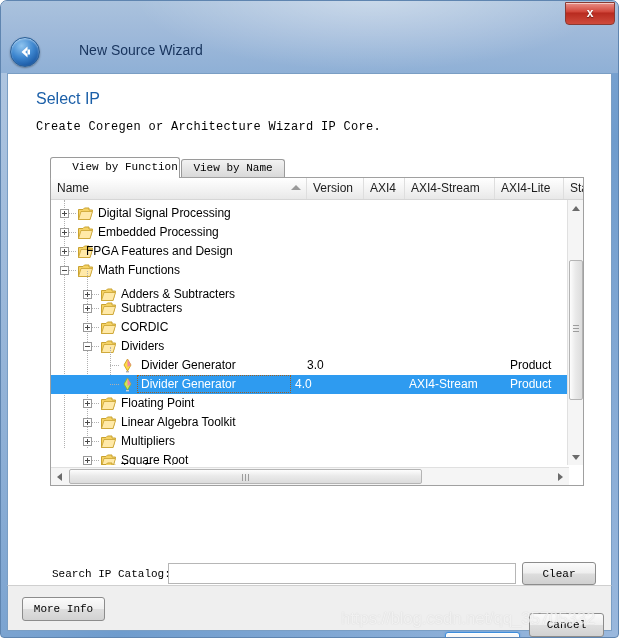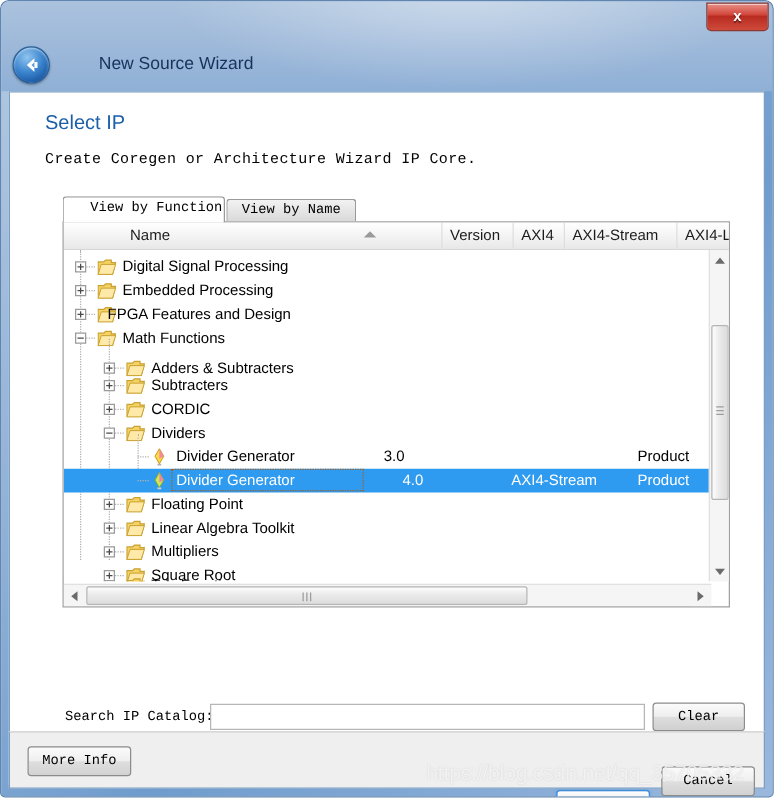--- a/index.html
+++ b/index.html
@@ -169,21 +169,20 @@
     height: 21px;
     line-height: 21px;
     font-size: 12px;
     color: #1c1c1c;
     border-right: 1px solid #dedede;
     box-sizing: border-box;
     padding-left: 6px;
     white-space: nowrap;
     overflow: hidden;
     cursor: default;
-    margin-left: 47px;
   }
   #sort-arrow {
     position: absolute;
     left: 240px; top: 7px;
     width: 0; height: 0;
     border-left: 5px solid transparent;
     border-right: 5px solid transparent;
     border-bottom: 5px solid #9a9a9a;
   }
   #tree-body {
@@ -560,21 +559,21 @@
 
         <div class="tree-row selected" style="top:175px;">
           <div class="guide-h" style="left:59px; top:9px; width:9px;"></div>
           <svg class="ipicon" style="left:70px;" viewBox="0 0 13 15">
             <path d="M6.5 1 L10 7 L6.5 13 L3 7 Z" fill="#cfe85a" stroke="#8fae20" stroke-width="0.8"></path>
             <path d="M6.5 1 L10 7 L6.5 9 Z" fill="#f07ab0" opacity="0.9"></path>
             <path d="M5 13 L8 13 L8 14.4 L5 14.4 Z" fill="#d0d0d0"></path>
           </svg>
           <div class="focusbox" style="left:86px;width:154px;"></div>
           <div class="cell label" style="left:90px;">Divider Generator</div>
-          <div class="cell" style="left:271px;width:55px;">4.0</div>
+          <div class="cell" style="left:244px;width:55px;">4.0</div>
           <div class="cell" style="left:358px;width:88px;">AXI4-Stream</div>
           <div class="cell" style="left:459px;width:59px;">Product</div>
         </div>
 
         <div class="tree-row" style="top:194px;">
           <div class="twisty plus" style="left:32px;"></div>
           <div class="guide-h" style="left:41px; top:9px; width:7px;"></div>
           <svg class="folder" style="left:50px;" viewBox="0 0 15 13">
             <path d="M0.5 2.5 L5 2.5 L6.5 1 L11 1 L11 3 L14.5 3 L12 12.5 L0.5 12.5 Z" fill="#f5d264" stroke="#c9a230" stroke-width="1"></path>
             <path d="M3 4.5 L14.5 4.5 L12 12.5 L0.5 12.5 Z" fill="#ffe9a8" stroke="#c9a230" stroke-width="0.8"></path>

